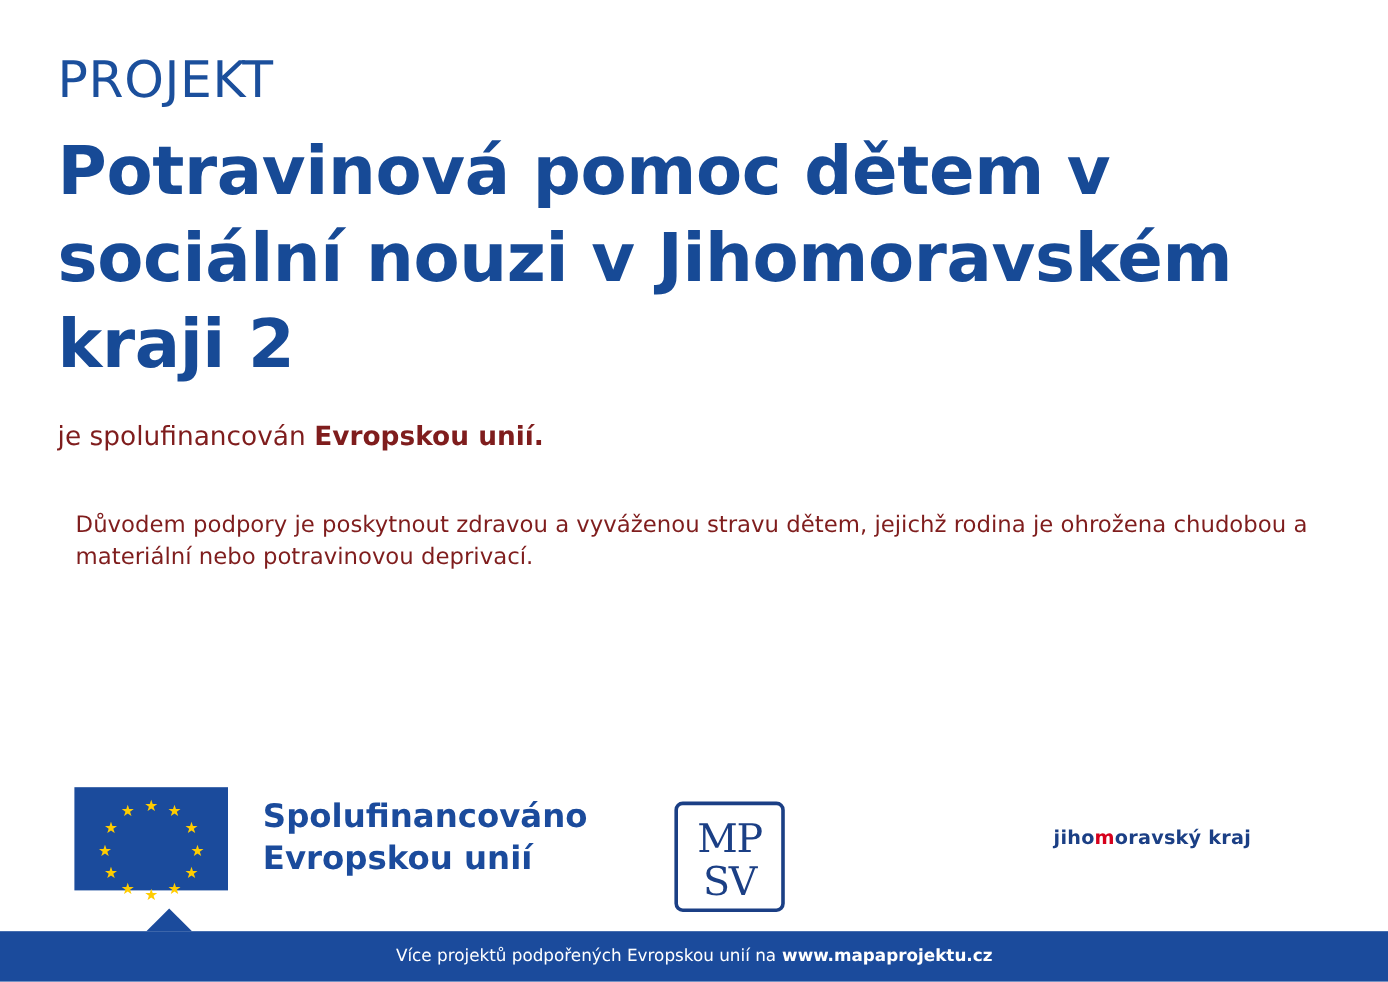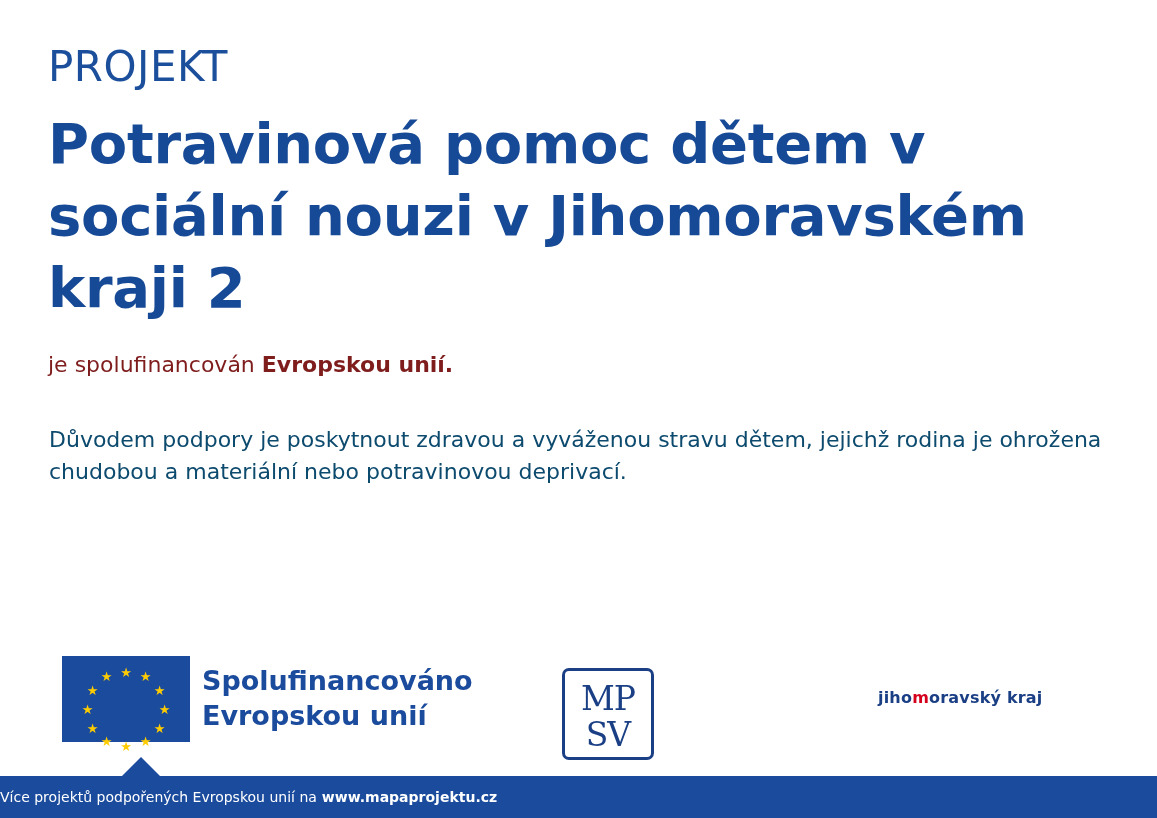--- a/index.html
+++ b/index.html
@@ -48,24 +48,24 @@
     font-size: 22px;
     color: #7f1d1d;
     font-weight: 400;
     margin: 0 0 44px 0;
     line-height: 1.3;
   }
   .subtitle .strong {
     font-weight: 700;
   }
   .body-text {
-    font-size: 22px;
-    color: #0c4a6e;
+    font-size: 19px;
+    color: #7f1d1d;
     line-height: 1.45;
-    margin: 1px;
+    margin: 15px;
     max-width: 1075px;
   }
 
   
   .logo-row {
     position: absolute;
     left: 0;
     top: 648px;
     width: 1157px;
     height: 120px;
@@ -89,21 +89,21 @@
   .eu-star {
     position: absolute;
     color: #ffcc00;
     font-size: 13px;
     line-height: 13px;
     width: 13px;
     height: 13px;
     text-align: center;
   }
   .eu-text {
-    margin-left: 12px;
+    margin-left: 29px;
     color: #1b4b9c;
     font-weight: 700;
     font-size: 27px;
     line-height: 1.28;
     white-space: pre-line;
   }
 
   
   .mpsv-block {
     position: absolute;
@@ -152,21 +152,21 @@
   .bottom-bar {
     position: absolute;
     left: 0;
     bottom: 0;
     width: 1157px;
     height: 42px;
     background: #1b4b9c;
     color: #ffffff;
     display: flex;
     align-items: center;
-    justify-content: flex-start;
+    justify-content: center;
     font-size: 14px;
   }
   .bottom-bar .url {
     font-weight: 700;
     margin-left: 5px;
   }
   .bar-arrow {
     position: absolute;
     left: 122px;
     bottom: 42px;

